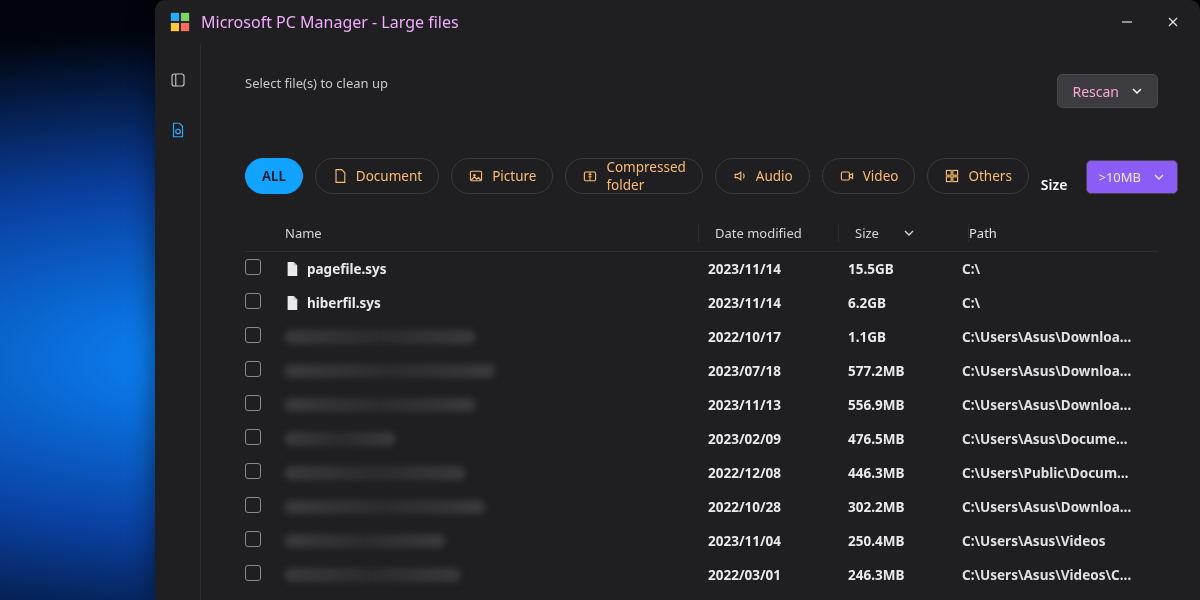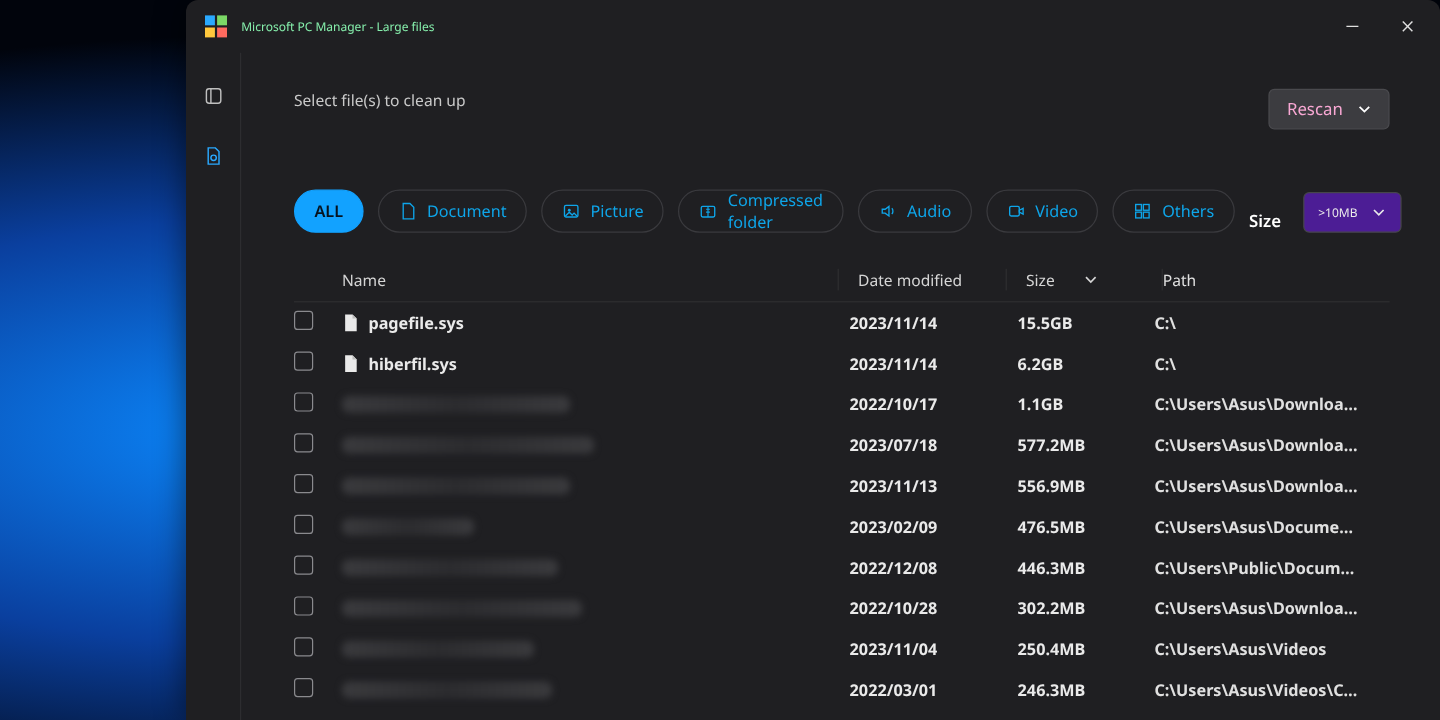--- a/index.html
+++ b/index.html
@@ -26,21 +26,21 @@
   display: flex;
   align-items: center;
   padding: 0 4px 0 14px;
   flex-shrink: 0;
 }
 .app-icon {
   width: 22px; height: 22px;
   margin-right: 10px;
   display: inline-flex;
 }
-.titlebar-title { font-size: 10px; color: #86efac; flex: 1; }
+.titlebar-title { font-size: 16px; color: #f0abfc; flex: 1; }
 .win-controls { display: flex; }
 .win-btn { width: 46px; height: 44px; display: flex; align-items: center; justify-content: center; color: #e0e0e0; }
 .win-btn svg { width: 14px; height: 14px; }
 .body-split { flex: 1; display: flex; min-height: 0; }
 .sidebar {
   width: 46px; flex-shrink: 0;
   border-right: 1px solid #2d2d30;
   display: flex; flex-direction: column;
   padding-top: 20px;
   gap: 18px;
@@ -59,31 +59,31 @@
   border: 1px solid #4a4a4e; border-radius: 5px;
   height: 34px; padding: 0 14px;
   display: flex; align-items: center; gap: 12px;
   font-size: 14px;
 }
 .filters { display: flex; align-items: flex-end; margin-top: 50px; gap: 12px; flex-wrap: nowrap; }
 .chip {
   height: 36px; padding: 0 16px;
   border: 1px solid #3a3a3e; border-radius: 18px;
   display: flex; align-items: center; gap: 8px;
-  font-size: 13.5px; color: #0ea5e9;
+  font-size: 13.5px; color: #fdba74;
   background: transparent;
 }
 .chip.active { background: #12a2ff; border-color: #12a2ff; color: #06121e; font-weight: 600; }
 .chip .ic { width: 16px; height: 16px; display: inline-flex; }
 .size-lbl { margin-left: auto; font-size: 14px; font-weight: 600; color: #fff; margin-right: 6px; }
 .size-select {
   height: 34px; padding: 0 12px;
-  background: #4c1d95; border: 1px solid #46464a; border-radius: 5px;
+  background: #8b5cf6; border: 1px solid #46464a; border-radius: 5px;
   display: flex; align-items: center; gap: 12px;
-  font-size: 10px; color: #eaeaea;
+  font-size: 13px; color: #eaeaea;
 }
 .table { margin-top: 20px; flex: 1; display: flex; flex-direction: column; min-height: 0; }
 .thead {
   height: 38px; display: flex; align-items: center;
   border-bottom: 1px solid #2e2e31;
   font-size: 13px; color: #d5d5d5;
 }
 .col-check { width: 40px; }
 .col-name { flex: 1.55; min-width: 0; padding-right: 10px; }
 .col-date { width: 140px; border-left: 1px solid #2e2e31; padding-left: 16px; }

